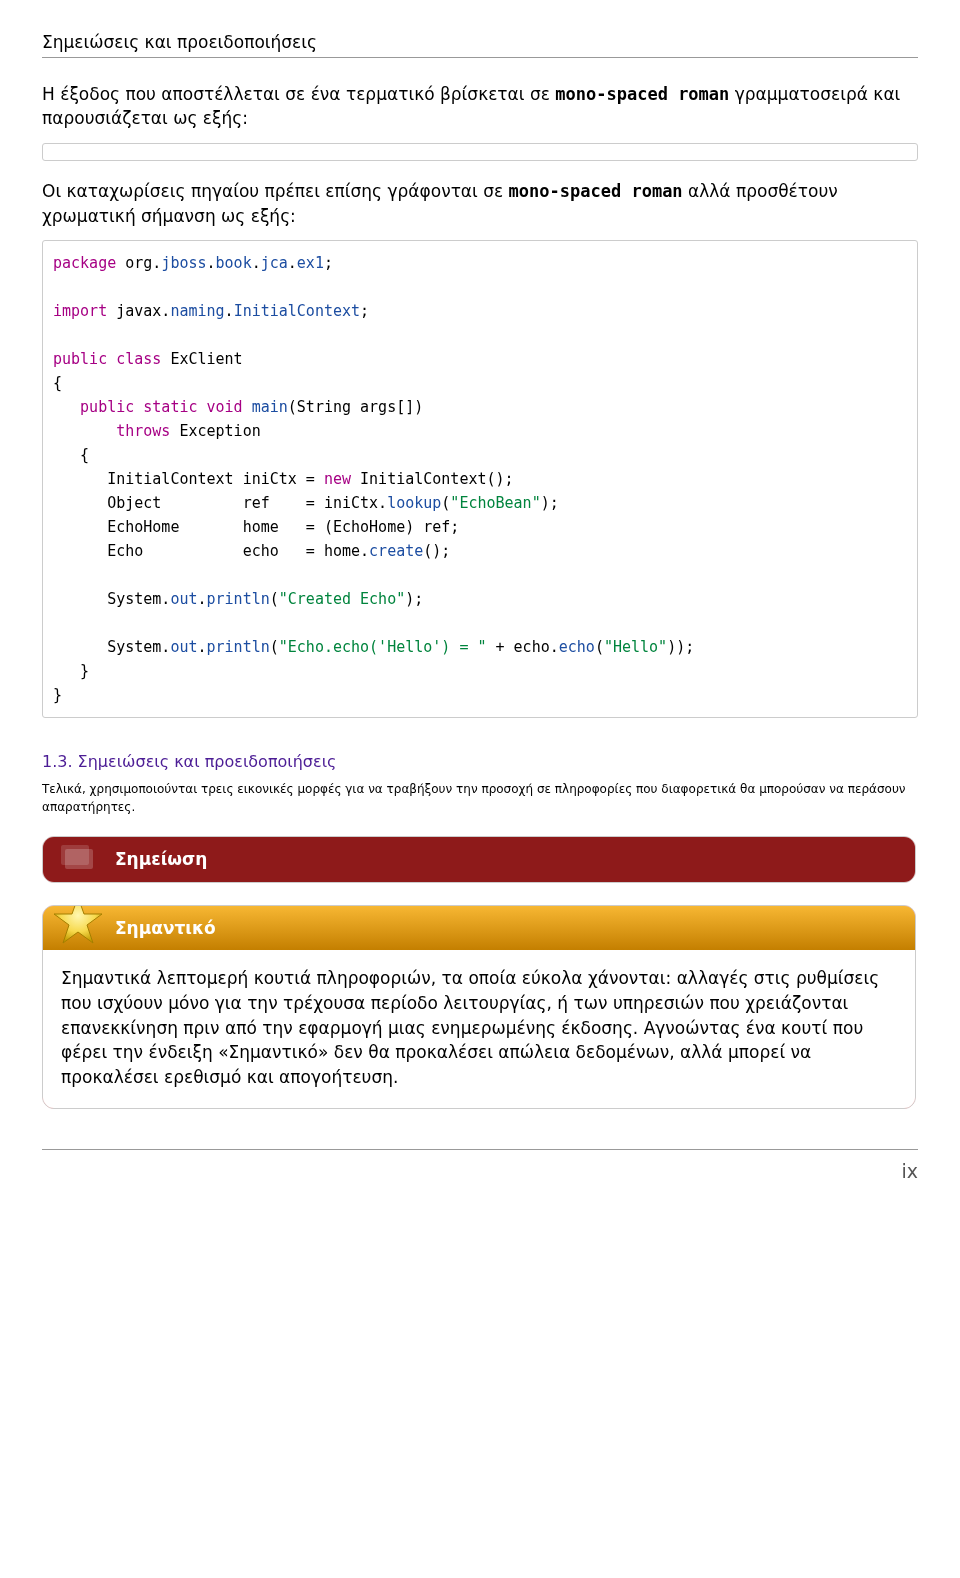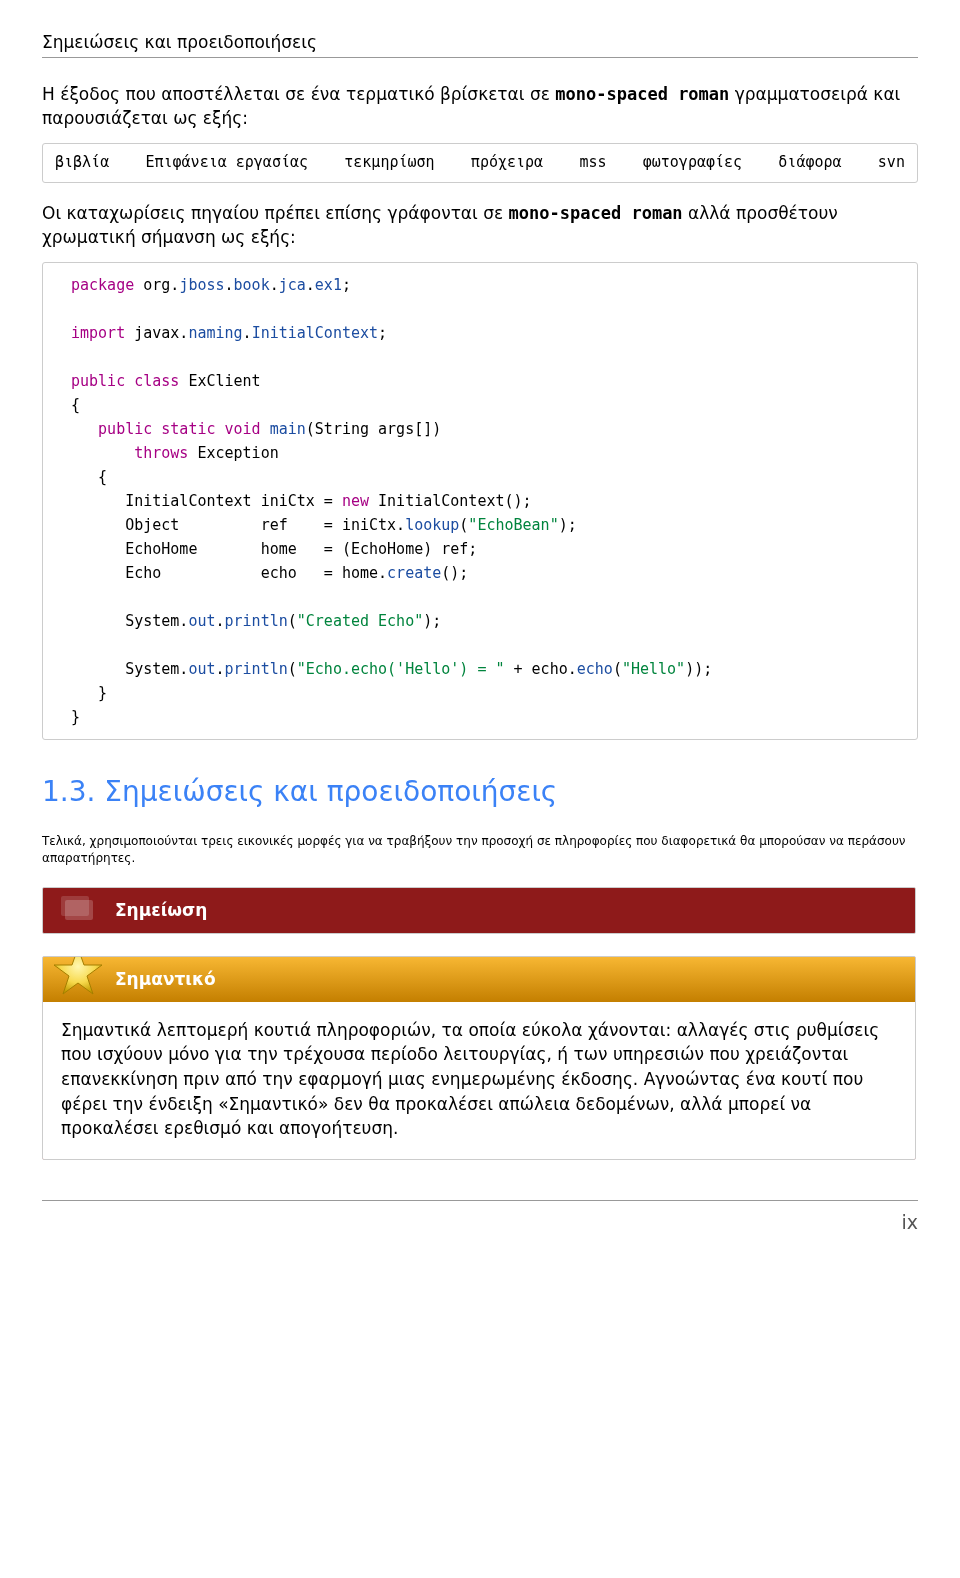--- a/index.html
+++ b/index.html
@@ -2,28 +2,28 @@
 <html><head>
 <meta charset="utf-8">
 <style>
   * { box-sizing: border-box; margin: 0; padding: 0; }
   body { font-family: "DejaVu Sans", "Liberation Sans", Arial, sans-serif; font-size: 16px; color: #000; background: #fff; width: 960px; margin: 0 auto; padding: 30px 42px 18px 42px; line-height: 1.45; }
   .mono { font-family: "DejaVu Sans Mono", "Liberation Mono", monospace; text-align: right; }
   .header-right { text-align: left; font-size: 17px; font-weight: 400; color: #000; margin-bottom: 0; }
   .hr { border: 0; border-bottom: 1px solid #999; margin: 2px 0 24px 0; height: 0; }
   .para { font-size: 17px; margin: 8px 0 12px 0; }
   .example-block { border: 1px solid #ccc; border-radius: 3px; background: #fff; padding: 8px 12px; margin: 12px 0 18px 0; font-family: "DejaVu Sans Mono","Liberation Mono",monospace; font-size: 15px; line-height: 1.45; color: #000; }
-  .code-block { border: 1px solid #ccc; border-radius: 3px; background: #fff; padding: 10px 28px; margin: 12px 0 28px 0; font-family: "DejaVu Sans Mono","Liberation Mono",monospace; font-size: 15px; line-height: 1.6; white-space: pre; overflow-x: auto; }
+  .code-block { border: 1px solid #ccc; border-radius: 3px; background: #fff; padding: 10px 10px; margin: 12px 0 28px 0; font-family: "DejaVu Sans Mono","Liberation Mono",monospace; font-size: 15px; line-height: 1.6; white-space: pre; overflow-x: auto; }
   .code-block .c0 { color: #000; }
   .c-magenta { color: #a60084; } 
   .c-blue { color: #1c4da1; }
   .c-green { color: #00843d; }
-  .h2 { font-size: 28px; font-weight: 400; color: #3b82f6; margin: 32px 0 20px 0; }
+  .h2 { font-size: 16px; font-weight: 400; color: #4c1d95; margin: 32px 0 8px 0; }
   .section-body { font-size: 12px; margin: 0 0 20px 0; }
-  .admon { margin: 20px 2px 22px 0; border: 1px solid #ccc; border-radius: 2px; overflow: hidden; background:#fca5a5; }
+  .admon { margin: 20px 2px 22px 0; border: 1px solid #ccc; border-radius: 12px; overflow: hidden; background:#fca5a5; }
   .admon-header { color: #fff; font-weight: 700; font-size: 17px; padding: 10px 14px 10px 72px; position: relative; }
   .admon-body { padding: 16px 18px 18px 18px; font-size: 17px; background: #fff; }
   .admon.note .admon-header { background: #8e1a1a; }
   .admon.important .admon-header { background: #d89400; background: linear-gradient(#f7b733, #c47f00); }
   .footer-num { text-align: right; font-size: 19px; color: #555; margin-top: 8px; }
   .footer-hr { border:0; border-bottom:1px solid #999; margin: 40px 0 4px 0; }
   
   .star-icon { position:absolute; left:8px; top:-12px; width:54px; height:54px; }
   .star-icon svg { width:54px; height:54px; display:block; }
   .note-icon { position:absolute; left:16px; top:4px; width:40px; height:30px; }
@@ -32,30 +32,20 @@
 <body>
 
 <div class="header-right">Σημειώσεις και προειδοποιήσεις</div>
 <div class="hr"></div>
 
 <p class="para">
   <span>Η έξοδος που αποστέλλεται σε ένα τερματικό βρίσκεται σε </span><span class="mono"><b>mono-spaced roman</b></span><span> γραμματοσειρά και παρουσιάζεται ως εξής:</span>
 </p>
 
 <div class="example-block">
-  <div style="display:flex; justify-content:space-between;">
-    <span>βιβλία</span>
-    <span>Επιφάνεια εργασίας</span>
-    <span>τεκμηρίωση</span>
-    <span>πρόχειρα</span>
-    <span>mss</span>
-    <span>φωτογραφίες</span>
-    <span>διάφορα</span>
-    <span>svn</span>
-  </div>
 </div>
 
 <p class="para">
   <span>Οι καταχωρίσεις πηγαίου πρέπει επίσης γράφονται σε </span><span class="mono"><b>mono-spaced roman</b></span><span> αλλά προσθέτουν χρωματική σήμανση ως εξής:</span>
 </p>
 
 <div class="code-block"><span class="c-magenta">package</span><span class="c0"> org.</span><span class="c-blue">jboss</span><span class="c0">.</span><span class="c-blue">book</span><span class="c0">.</span><span class="c-blue">jca</span><span class="c0">.</span><span class="c-blue">ex1</span><span class="c0">;</span>
 
 <span class="c-magenta">import</span><span class="c0"> javax.</span><span class="c-blue">naming</span><span class="c0">.</span><span class="c-blue">InitialContext</span><span class="c0">;</span>
 

